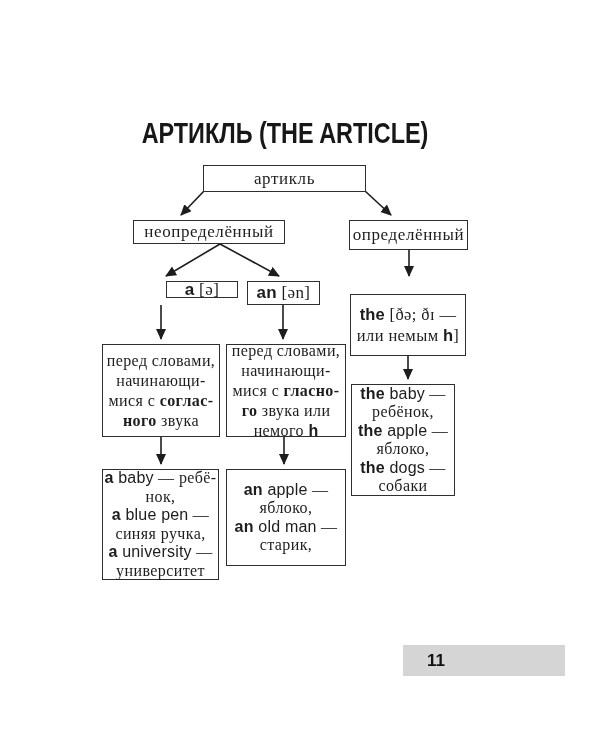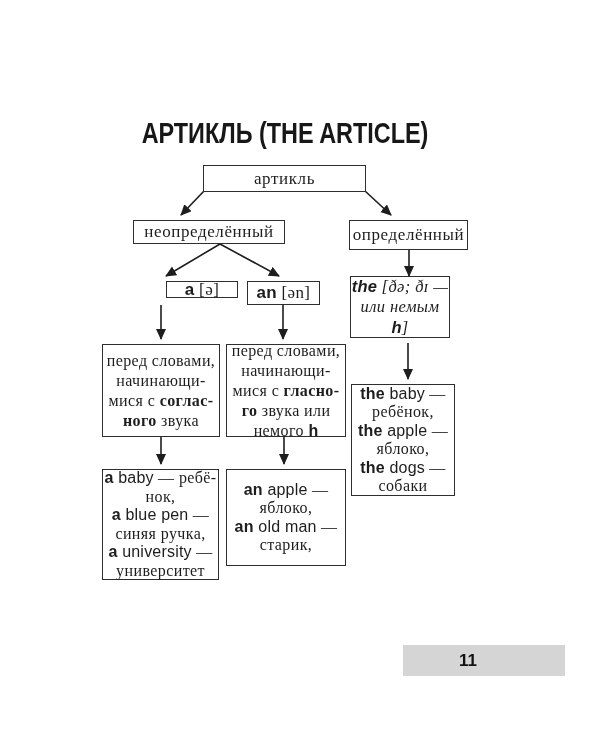--- a/index.html
+++ b/index.html
@@ -31,31 +31,31 @@
   .the-node .ln { line-height:20px; }
   .rule-node .ln { line-height:20px; }
   .seg-serif   { font-family:"Liberation Serif","DejaVu Serif",serif; letter-spacing:0.4px; }
   .seg-serif-b { font-family:"Liberation Serif","DejaVu Serif",serif; font-weight:bold; letter-spacing:0.4px; }
   .seg-sans    { font-family:"Liberation Sans","DejaVu Sans",sans-serif; letter-spacing:0.2px; }
   .seg-sans-b  { font-family:"Liberation Sans","DejaVu Sans",sans-serif; font-weight:bold; letter-spacing:0.2px; }
   .page-bar {
     position:absolute; left:403px; top:645px; width:162px; height:31px;
     background:#d5d5d5;
     display:flex; align-items:center;
-    padding-left:56px; box-sizing:border-box;
+    padding-left:24px; box-sizing:border-box;
     font-family:"Liberation Sans","DejaVu Sans",sans-serif;
     font-weight:bold; font-size:17px; color:#111111;
   }
   
   .n-root       { left:203px; top:165px; width:163px; height:27px; }
   .n-indef      { left:133px; top:220px; width:152px; height:24px; }
   .n-def        { left:349px; top:220px; width:119px; height:30px; }
   .n-a          { left:126px; top:281px; width:72px;  height:17px;margin-left:40px; }
   .n-an         { left:247px; top:281px; width:73px;  height:24px; }
-  .n-the        { left:350px; top:276px; width:100px; height:62px;font-style:italic; }
+  .n-the        { left:350px; top:294px; width:116px; height:62px; }
   .n-rule-cons  { left:102px; top:344px; width:118px; height:93px; }
   .n-rule-vowel { left:226px; top:344px; width:120px; height:93px; }
   .n-ex-a       { left:102px; top:469px; width:117px; height:111px; }
   .n-ex-an      { left:226px; top:469px; width:120px; height:97px; }
   .n-ex-the     { left:351px; top:384px; width:104px; height:112px; }
 </style>
 </head>
 <body>
 
 <div class="page">

